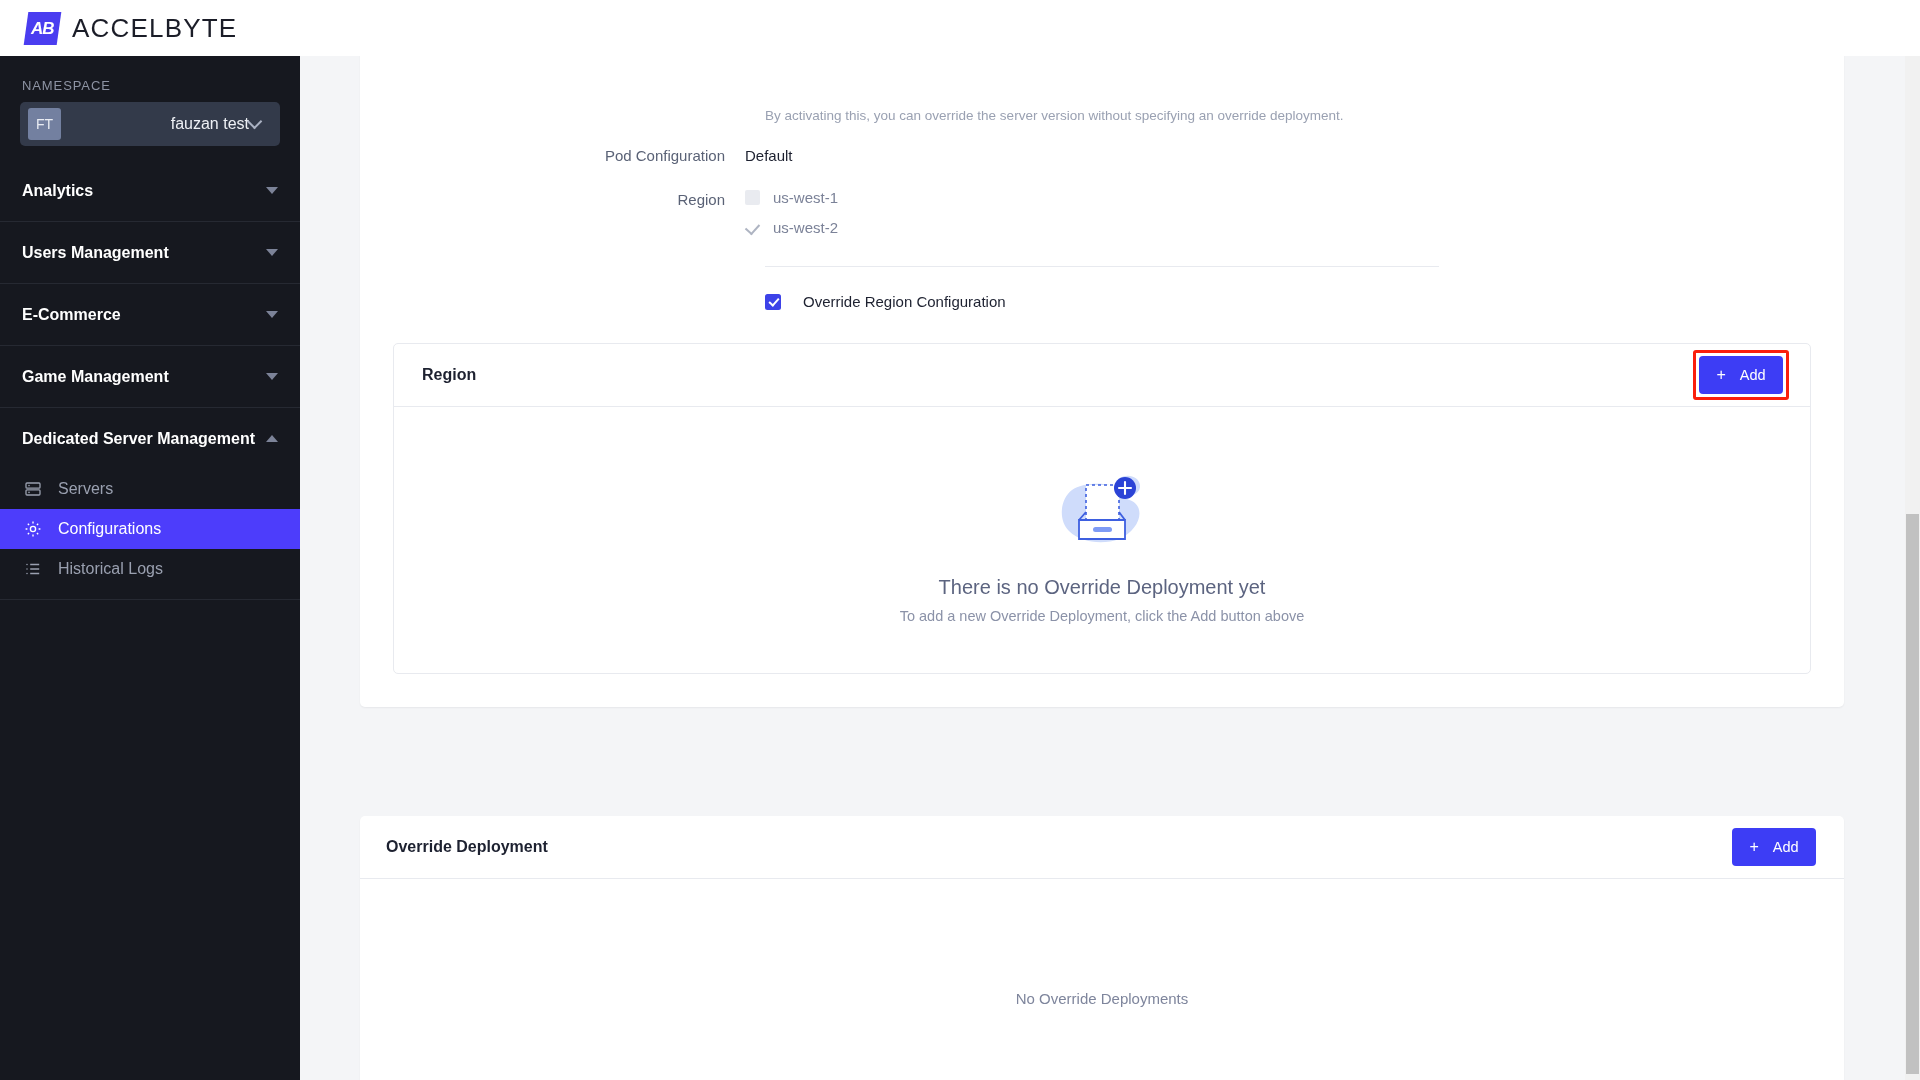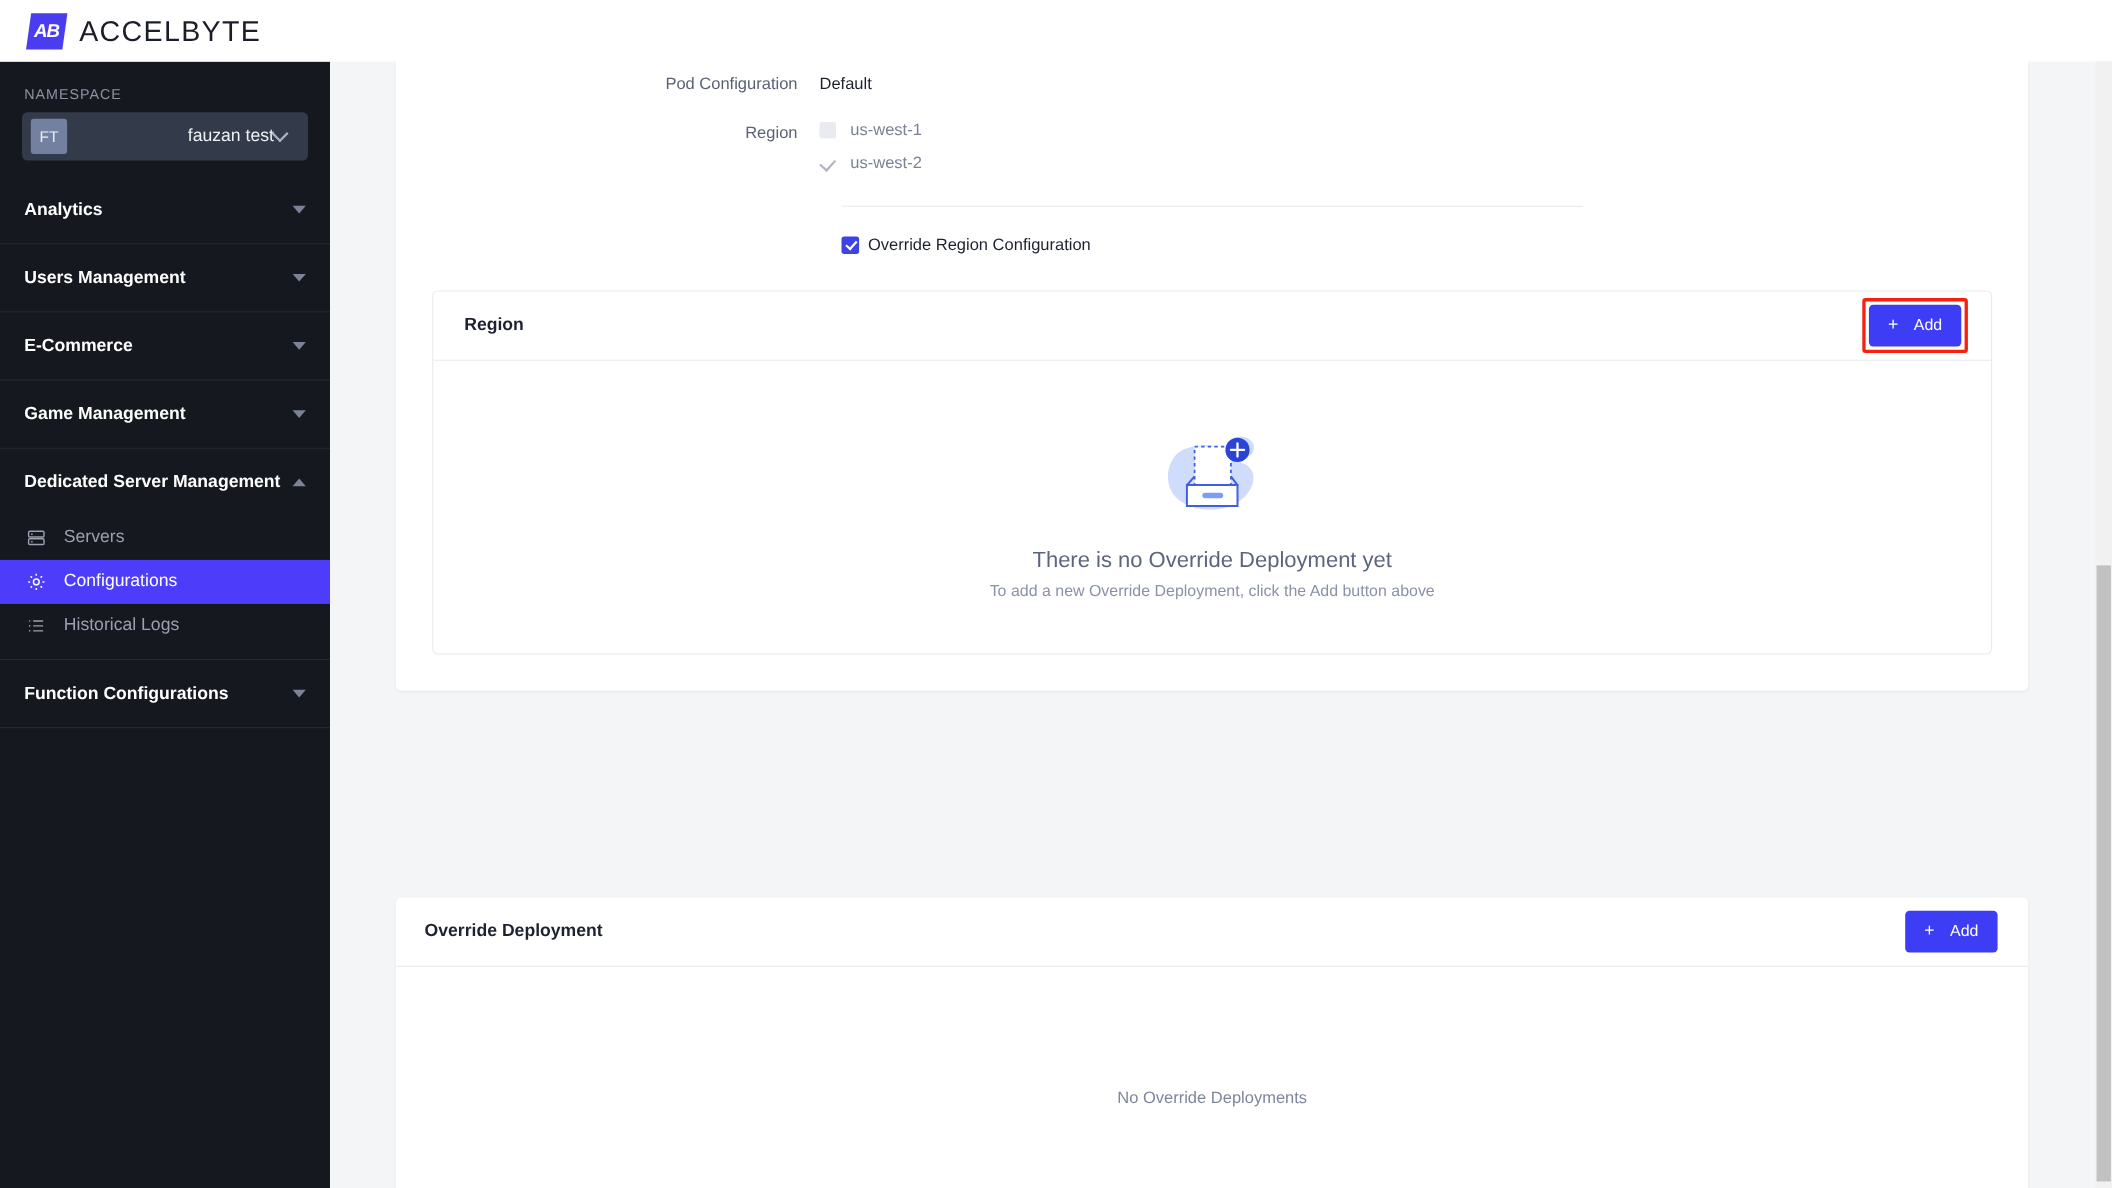--- a/index.html
+++ b/index.html
@@ -250,21 +250,21 @@
   .region-txt { font-size: 15px; color: #7b8298; }
 
   .hr-line {
     margin: 30px 405px 0 405px;
     border-top: 1px solid #e8eaef;
   }
 
   .ovr-row {
     display: flex;
     align-items: center;
-    gap: 8px;
+    gap: 22px;
     padding: 26px 0 0 405px;
   }
   .cb-checked {
     width: 16px; height: 16px;
     background: #3d42e8;
     border-radius: 2.5px;
     position: relative;
     flex: none;
     cursor: pointer;
   }
@@ -484,32 +484,27 @@
             <circle cx="3" cy="4.5" r="0.75" fill="#9aa0b0" stroke="none"></circle>
             <circle cx="3" cy="9" r="0.75" fill="#9aa0b0" stroke="none"></circle>
             <circle cx="3" cy="13.5" r="0.75" fill="#9aa0b0" stroke="none"></circle>
           </svg>
         </span>
         <span>Historical Logs</span>
       </div>
     </div>
   </div>
 
-  <div class="nav-group">
-    <div class="nav-top">
-      <span class="nav-top-label">Function Configurations</span>
-      <span class="caret-down"></span>
-    </div>
-  </div>
 </div>
 
 <div class="content">
 
   <div class="outer-card">
 
+    <div class="helper-top">By activating this, you can override the server version without specifying an override deployment.</div>
 
     <div class="form-row">
       <div class="form-label">Pod Configuration</div>
       <div class="form-value">Default</div>
     </div>
 
     <div class="form-row">
       <div class="form-label">Region</div>
       <div class="region-opts">
         <div class="region-opt">

